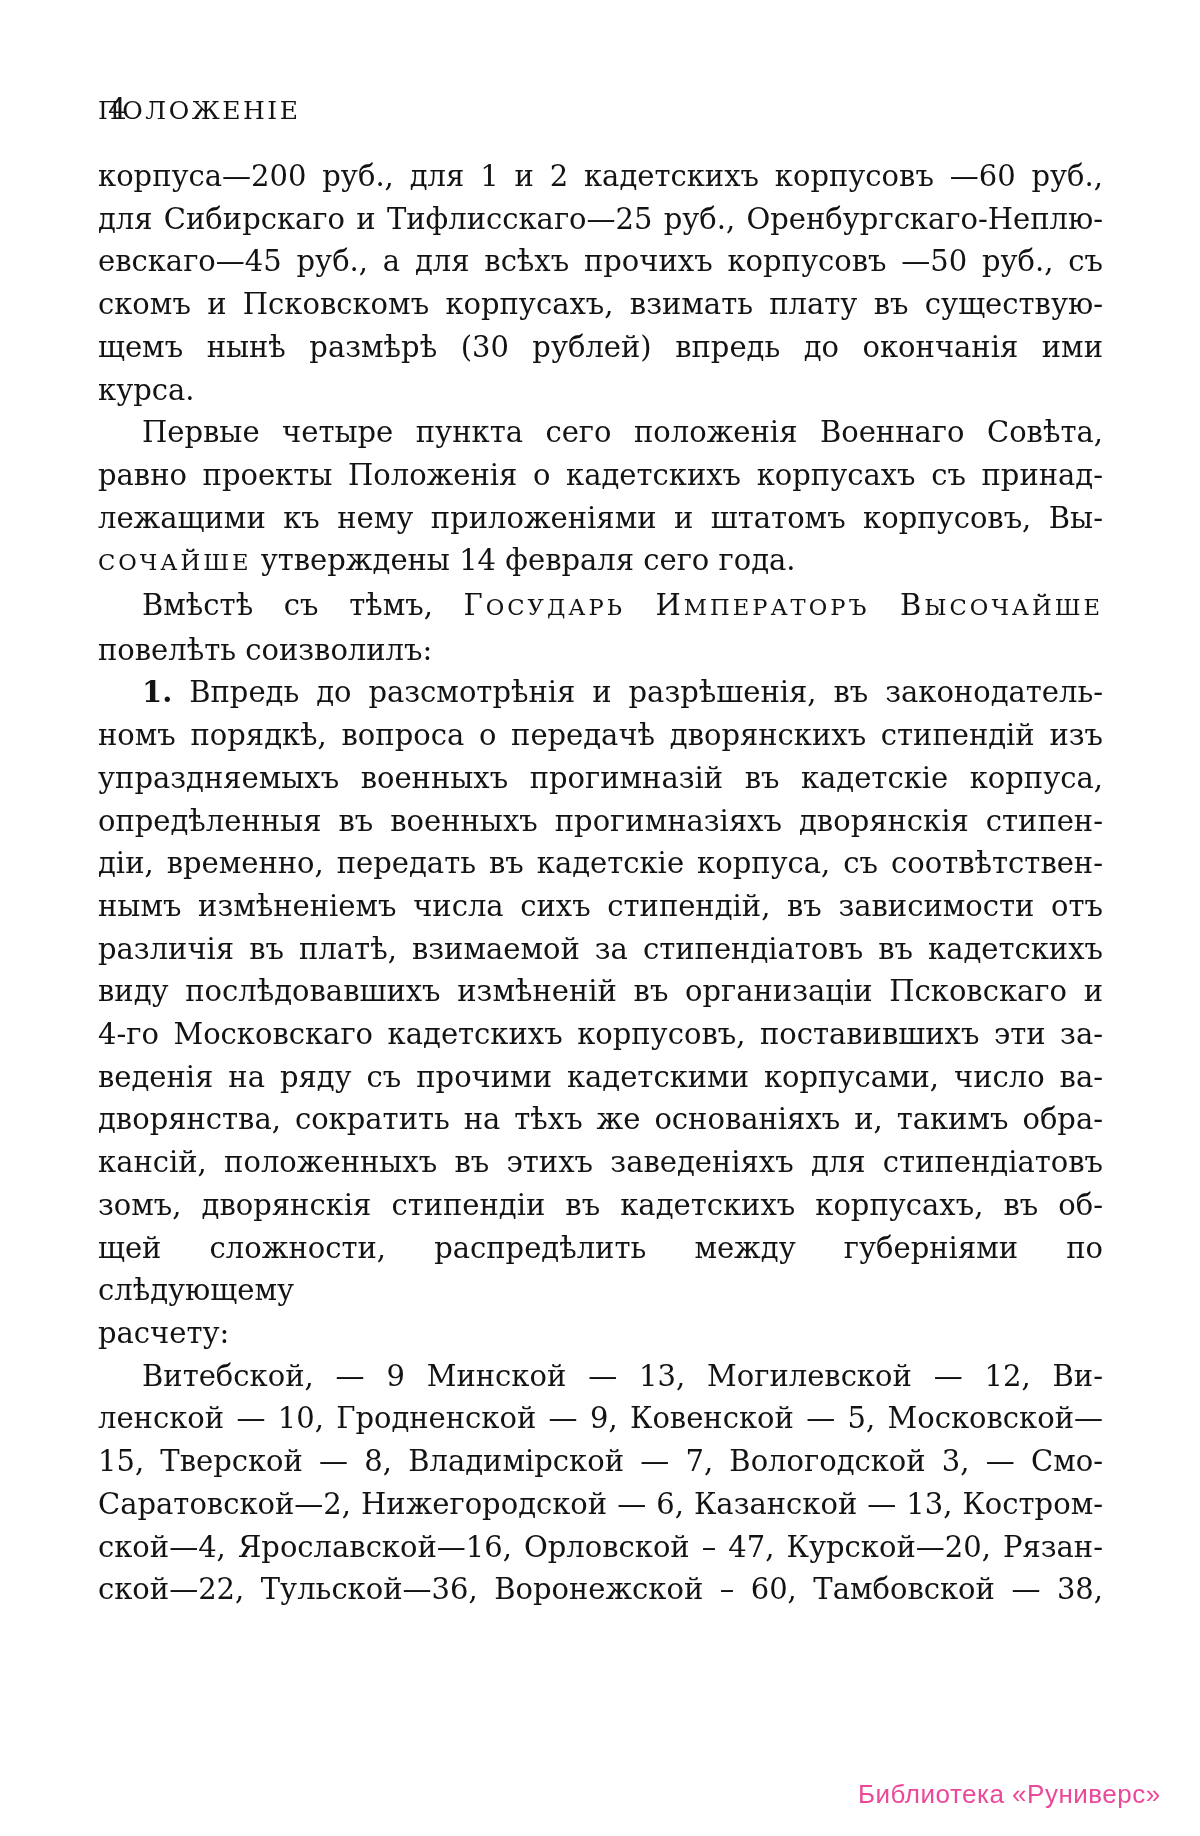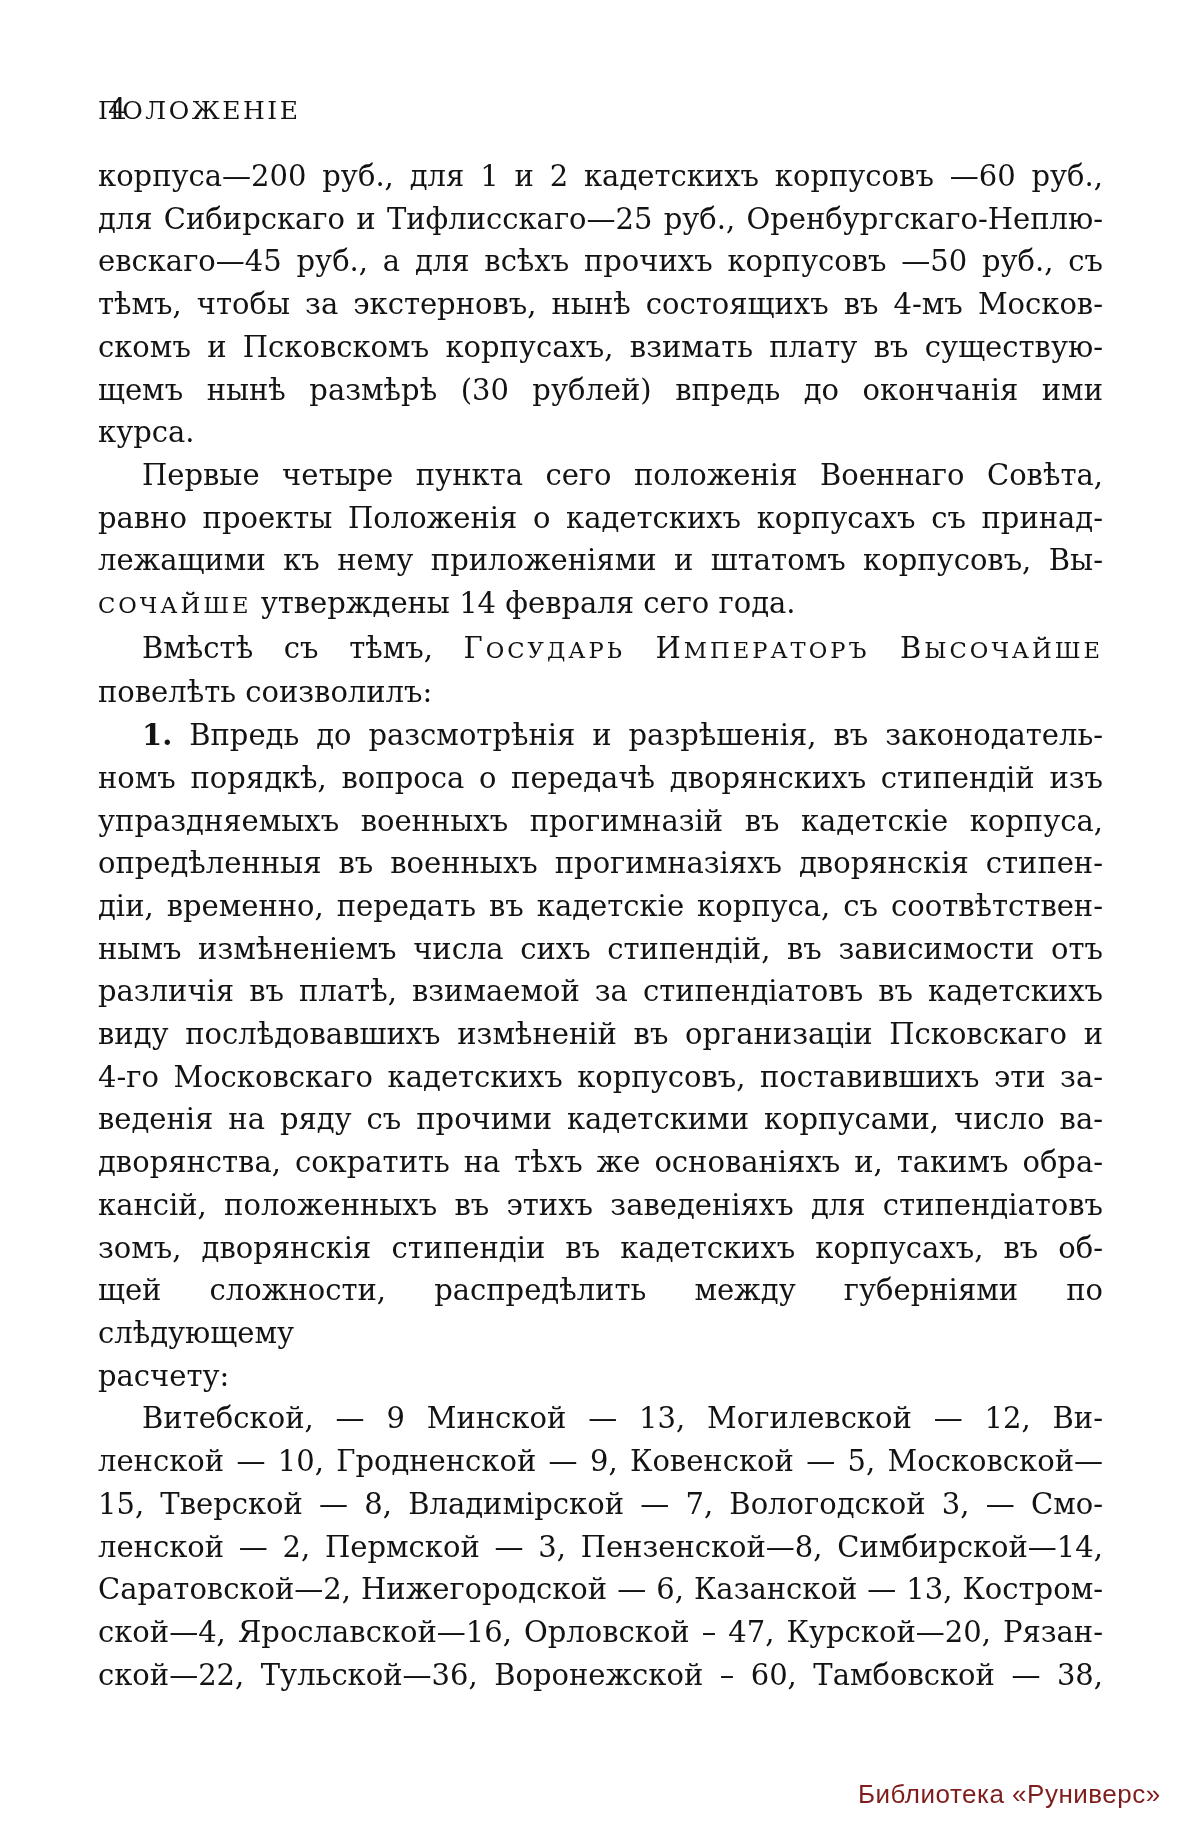--- a/index.html
+++ b/index.html
@@ -55,35 +55,34 @@
   .scw .sc-rest {
     text-transform: uppercase;
     font-size: 0.78em;
     letter-spacing: 3px;
   }
   .watermark {
     position: absolute;
     left: 858px; top: 1779px;
     font-family: "Liberation Sans", "DejaVu Sans", sans-serif;
     font-size: 26px;
-    color: #7f1d1d;
+    color: #ec4899;
     letter-spacing: 0.5px;
   }
 </style>
 </head>
 <body>
 
 <div class="page">
   <div class="page-number">4</div>
   <div class="running-header">ПОЛОЖЕНІЕ</div>
   <div class="page-body">
       <div class="line">корпуса—200 руб., для 1 и 2 кадетскихъ корпусовъ —60 руб.,</div>
       <div class="line">для Сибирскаго и Тифлисскаго—25 руб., Оренбургскаго-Неплю-</div>
       <div class="line">евскаго—45 руб., а для всѣхъ прочихъ корпусовъ —50 руб., съ</div>
-      <div class="line">тѣмъ, чтобы за экстерновъ, нынѣ состоящихъ въ 4-мъ Москов-</div>
       <div class="line">скомъ и Псковскомъ корпусахъ, взимать плату въ существую-</div>
       <div class="line">щемъ нынѣ размѣрѣ (30 рублей) впредь до окончанія ими</div>
       <div class="line end">курса.</div>
       <div class="line indent">Первые четыре пункта сего положенія Военнаго Совѣта,</div>
       <div class="line">равно проекты Положенія о кадетскихъ корпусахъ съ принад-</div>
       <div class="line">лежащими къ нему приложеніями и штатомъ корпусовъ, Вы-</div>
       <div class="line end"><span class="sc-all">сочайше</span> утверждены 14 февраля сего года.</div>
       <div class="line indent">Вмѣстѣ съ тѣмъ, <span class="scw"><span class="sc-init">Г</span><span class="sc-rest">осударь</span></span> <span class="scw"><span class="sc-init">И</span><span class="sc-rest">мператоръ</span></span> <span class="scw"><span class="sc-init">В</span><span class="sc-rest">ысочайше</span></span></div>
       <div class="line end">повелѣть соизволилъ:</div>
       <div class="line indent"><span class="bold">1.</span> Впредь до разсмотрѣнія и разрѣшенія, въ законодатель-</div>
@@ -97,19 +96,18 @@
       <div class="line">4-го Московскаго кадетскихъ корпусовъ, поставившихъ эти за-</div>
       <div class="line">веденія на ряду съ прочими кадетскими корпусами, число ва-</div>
       <div class="line">дворянства, сократить на тѣхъ же основаніяхъ и, такимъ обра-</div>
       <div class="line">кансій, положенныхъ въ этихъ заведеніяхъ для стипендіатовъ</div>
       <div class="line">зомъ, дворянскія стипендіи въ кадетскихъ корпусахъ, въ об-</div>
       <div class="line">щей сложности, распредѣлить между губерніями по слѣдующему</div>
       <div class="line end">расчету:</div>
       <div class="line indent">Витебской, — 9 Минской — 13, Могилевской — 12, Ви-</div>
       <div class="line">ленской — 10, Гродненской — 9, Ковенской — 5, Московской—</div>
       <div class="line">15, Тверской — 8, Владимірской — 7, Вологодской 3, — Смо-</div>
-      <div class="line">ленской — 2, Пермской — 3, Пензенской—8, Симбирской—14,</div>
       <div class="line">Саратовской—2, Нижегородской — 6, Казанской — 13, Костром-</div>
       <div class="line">ской—4, Ярославской—16, Орловской – 47, Курской—20, Рязан-</div>
       <div class="line">ской—22, Тульской—36, Воронежской – 60, Тамбовской — 38,</div>
     </div>
   <div class="watermark">Библиотека «Руниверс»</div>
 </div>
 
 </body></html>

